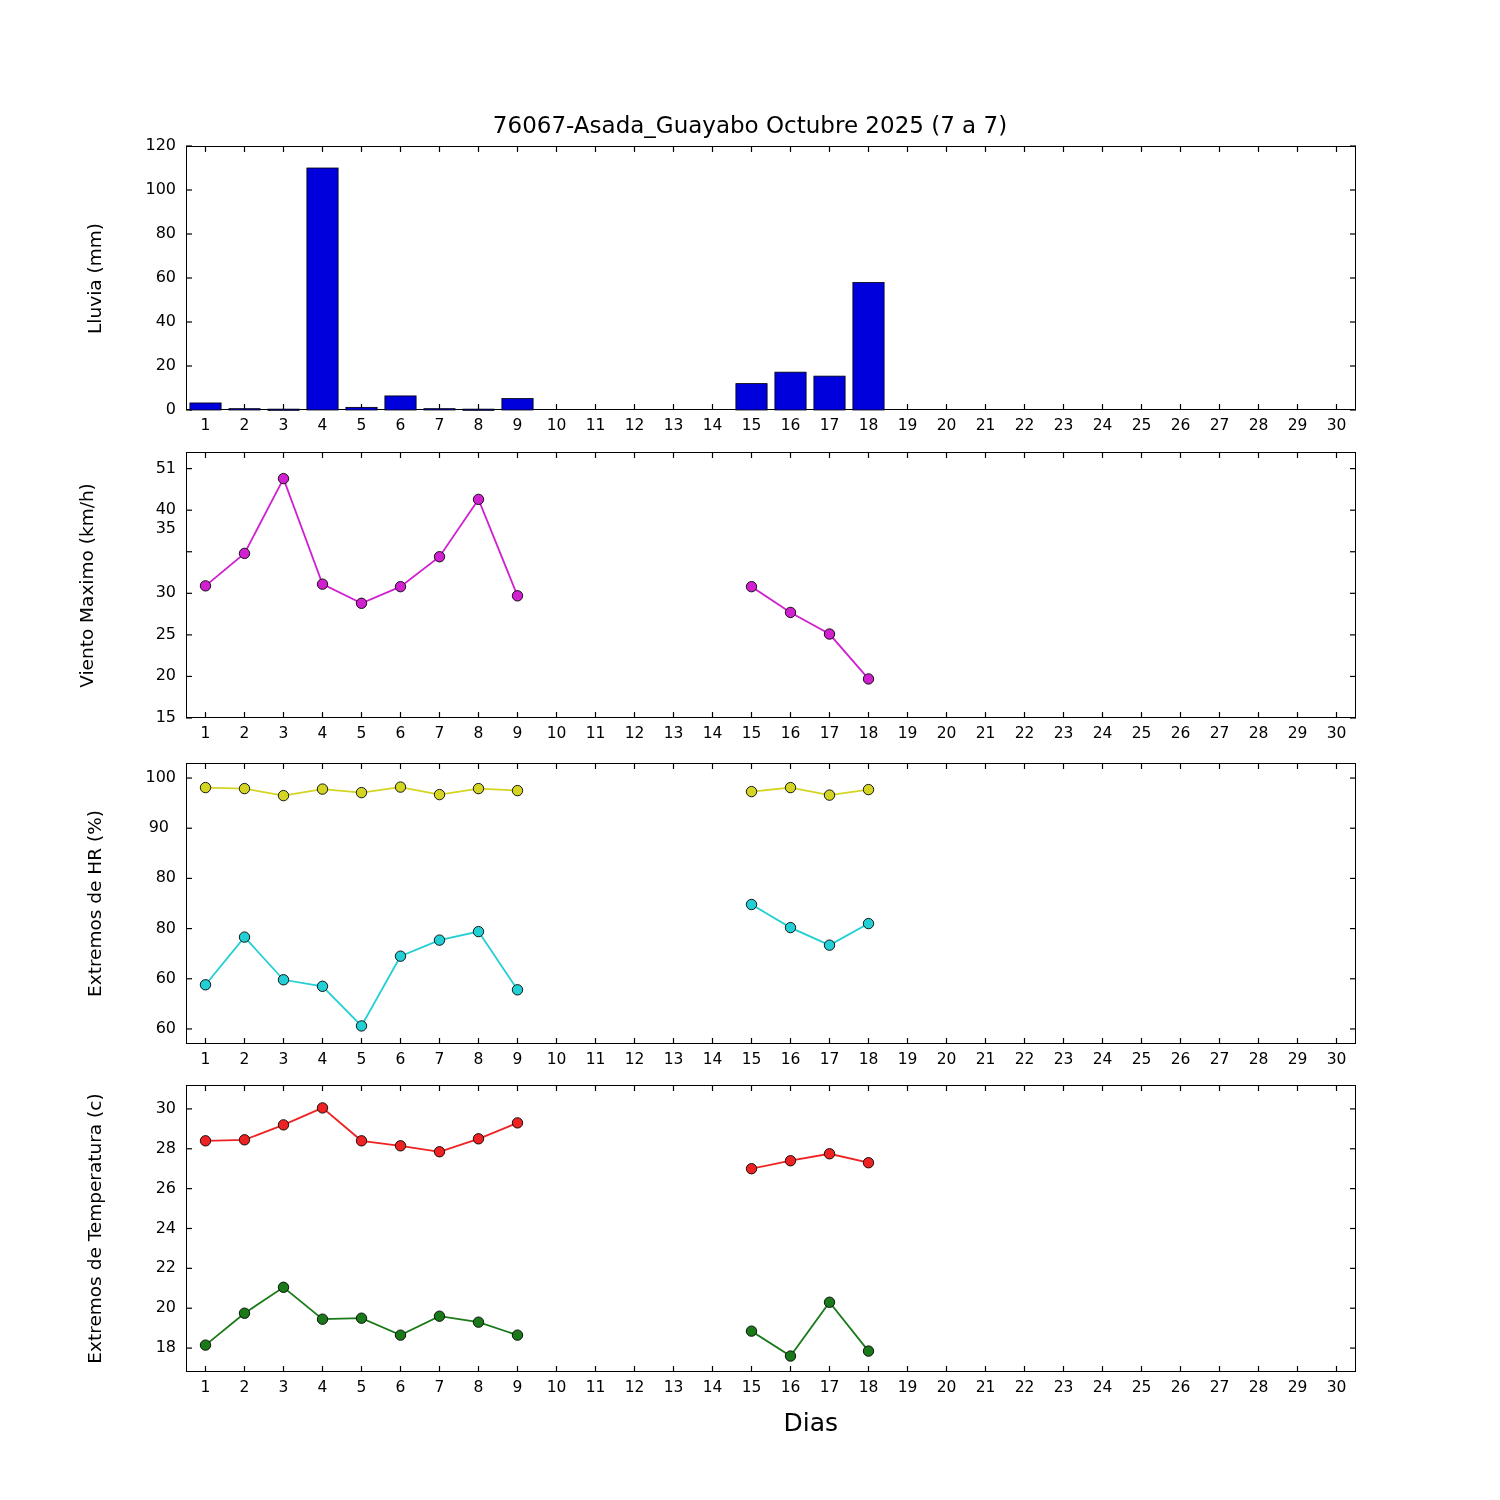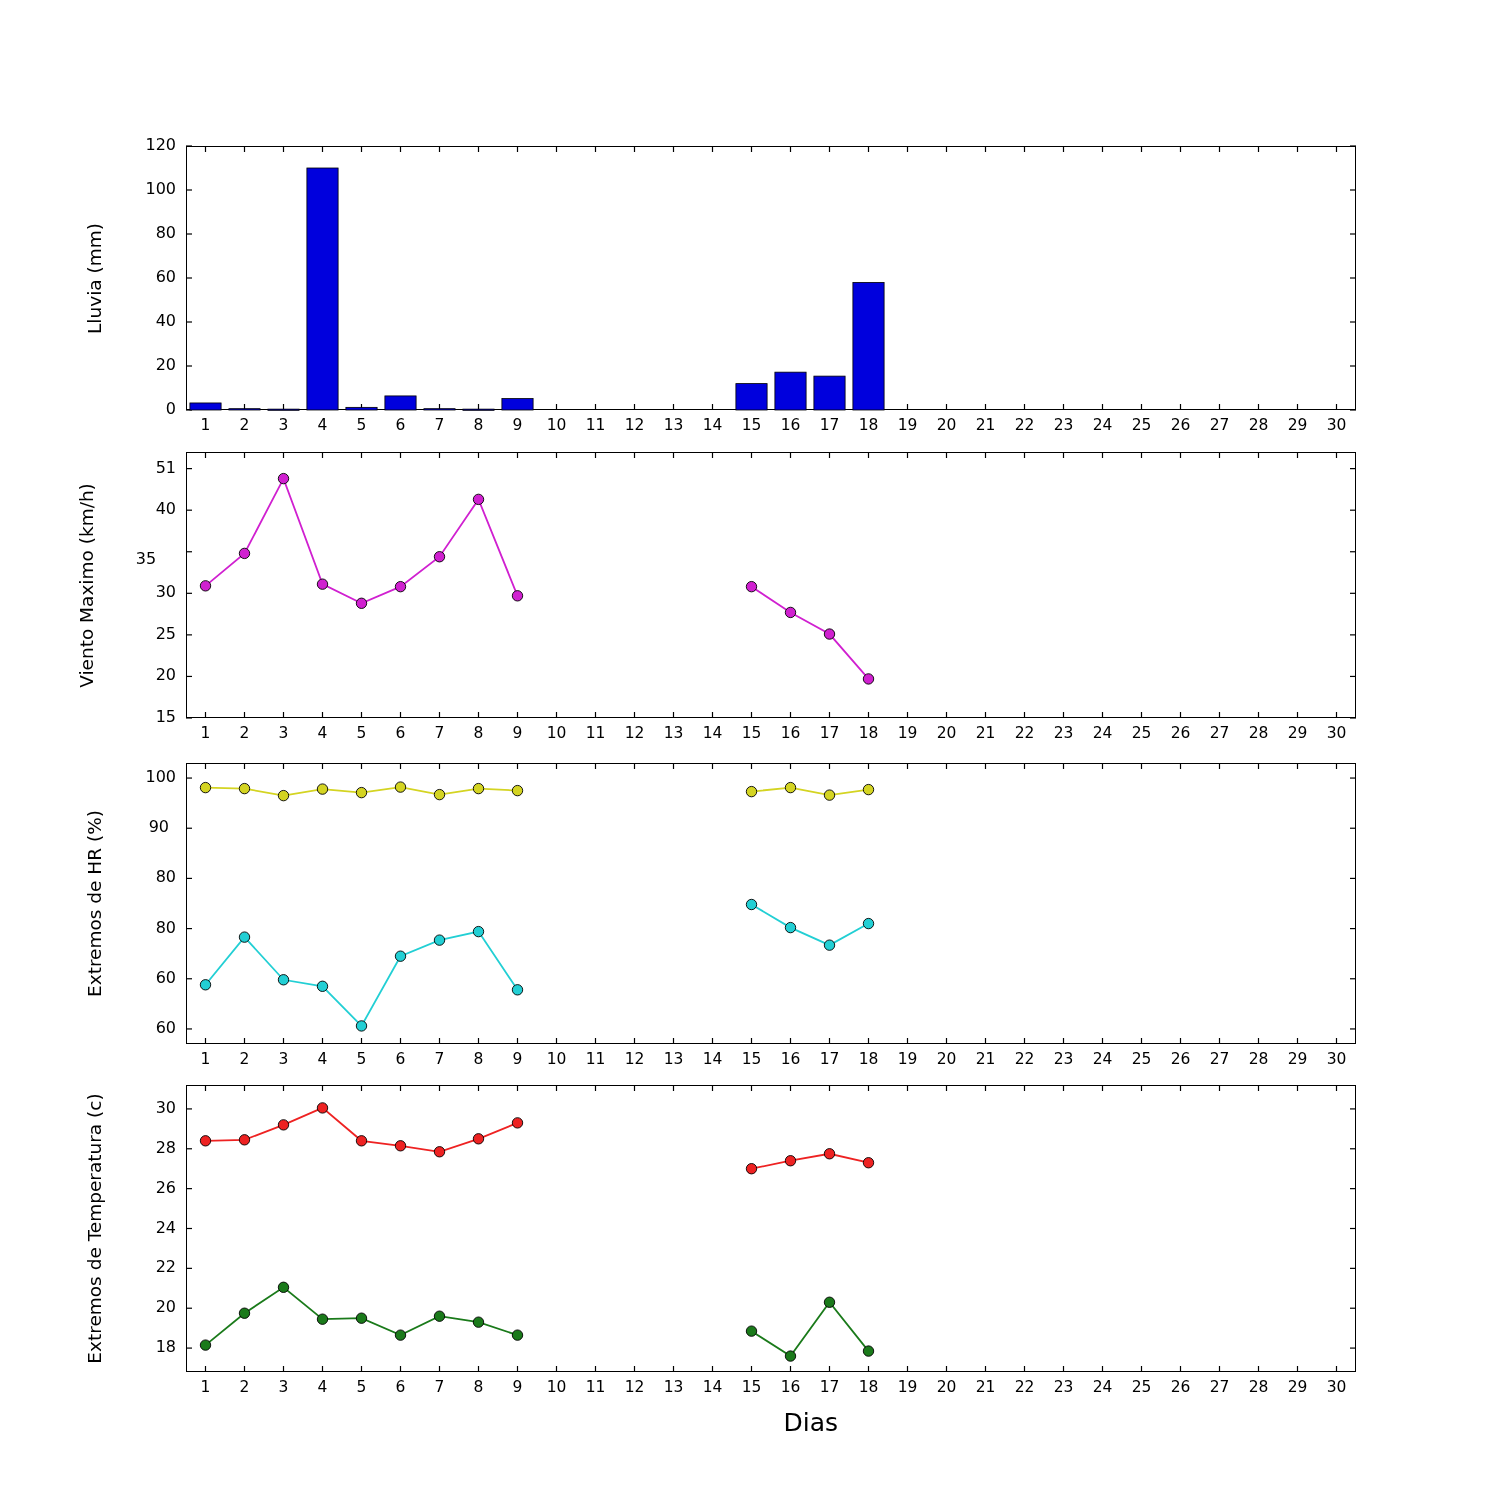--- a/index.html
+++ b/index.html
@@ -69,20 +69,21 @@
     text-align: right;
     width: 60px;
     margin-top: -11px;
   }
 </style>
 </head>
 <body>
 
 <div id="root">
 
+  <div class="title">76067-Asada_Guayabo Octubre 2025  (7 a 7)</div>
 
   <div class="panel" id="panel-lluvia" style="left: 186px; top: 146px; width: 1170px; height: 264px;"></div>
   <div class="ylabel" id="ylabel-lluvia" style="left: 38.5px; top: 267.5px; transform: rotate(-90deg);">Lluvia (mm)</div>
 
   <div class="panel" id="panel-viento" style="left: 186px; top: 452px; width: 1170px; height: 266px;"></div>
   <div class="ylabel" id="ylabel-viento" style="left: -16.5px; top: 574.5px; transform: rotate(-90deg);">Viento Maximo (km/h)</div>
 
   <div class="panel" id="panel-hr" style="left: 186px; top: 763px; width: 1170px; height: 281px;"></div>
   <div class="ylabel" id="ylabel-hr" style="left: 0.5px; top: 893px; transform: rotate(-90deg);">Extremos de HR (%)</div>
 
@@ -539,21 +540,21 @@
     <div class="tick-x" style="left: 1141.5px; top: 724px;">25</div>
     <div class="tick-x" style="left: 1180.5px; top: 724px;">26</div>
     <div class="tick-x" style="left: 1219.5px; top: 724px;">27</div>
     <div class="tick-x" style="left: 1258.5px; top: 724px;">28</div>
     <div class="tick-x" style="left: 1297.5px; top: 724px;">29</div>
     <div class="tick-x" style="left: 1336.5px; top: 724px;">30</div>
     <div class="tick-y" style="left: 116px; top: 718px;">15</div>
     <div class="tick-y" style="left: 116px; top: 676.438px;">20</div>
     <div class="tick-y" style="left: 116px; top: 634.875px;">25</div>
     <div class="tick-y" style="left: 116px; top: 593.312px;">30</div>
-    <div class="tick-y" style="left: 116px; top: 560px; text-align: center;">35</div>
+    <div class="tick-y" style="left: 116px; top: 529px;">35</div>
     <div class="tick-y" style="left: 116px; top: 510.188px;">40</div>
     <div class="tick-y" style="left: 116px; top: 468.625px;">51</div>
     <div class="tick-x" style="left: 205.5px; top: 1050px;">1</div>
     <div class="tick-x" style="left: 244.5px; top: 1050px;">2</div>
     <div class="tick-x" style="left: 283.5px; top: 1050px;">3</div>
     <div class="tick-x" style="left: 322.5px; top: 1050px;">4</div>
     <div class="tick-x" style="left: 361.5px; top: 1050px;">5</div>
     <div class="tick-x" style="left: 400.5px; top: 1050px;">6</div>
     <div class="tick-x" style="left: 439.5px; top: 1050px;">7</div>
     <div class="tick-x" style="left: 478.5px; top: 1050px;">8</div>

